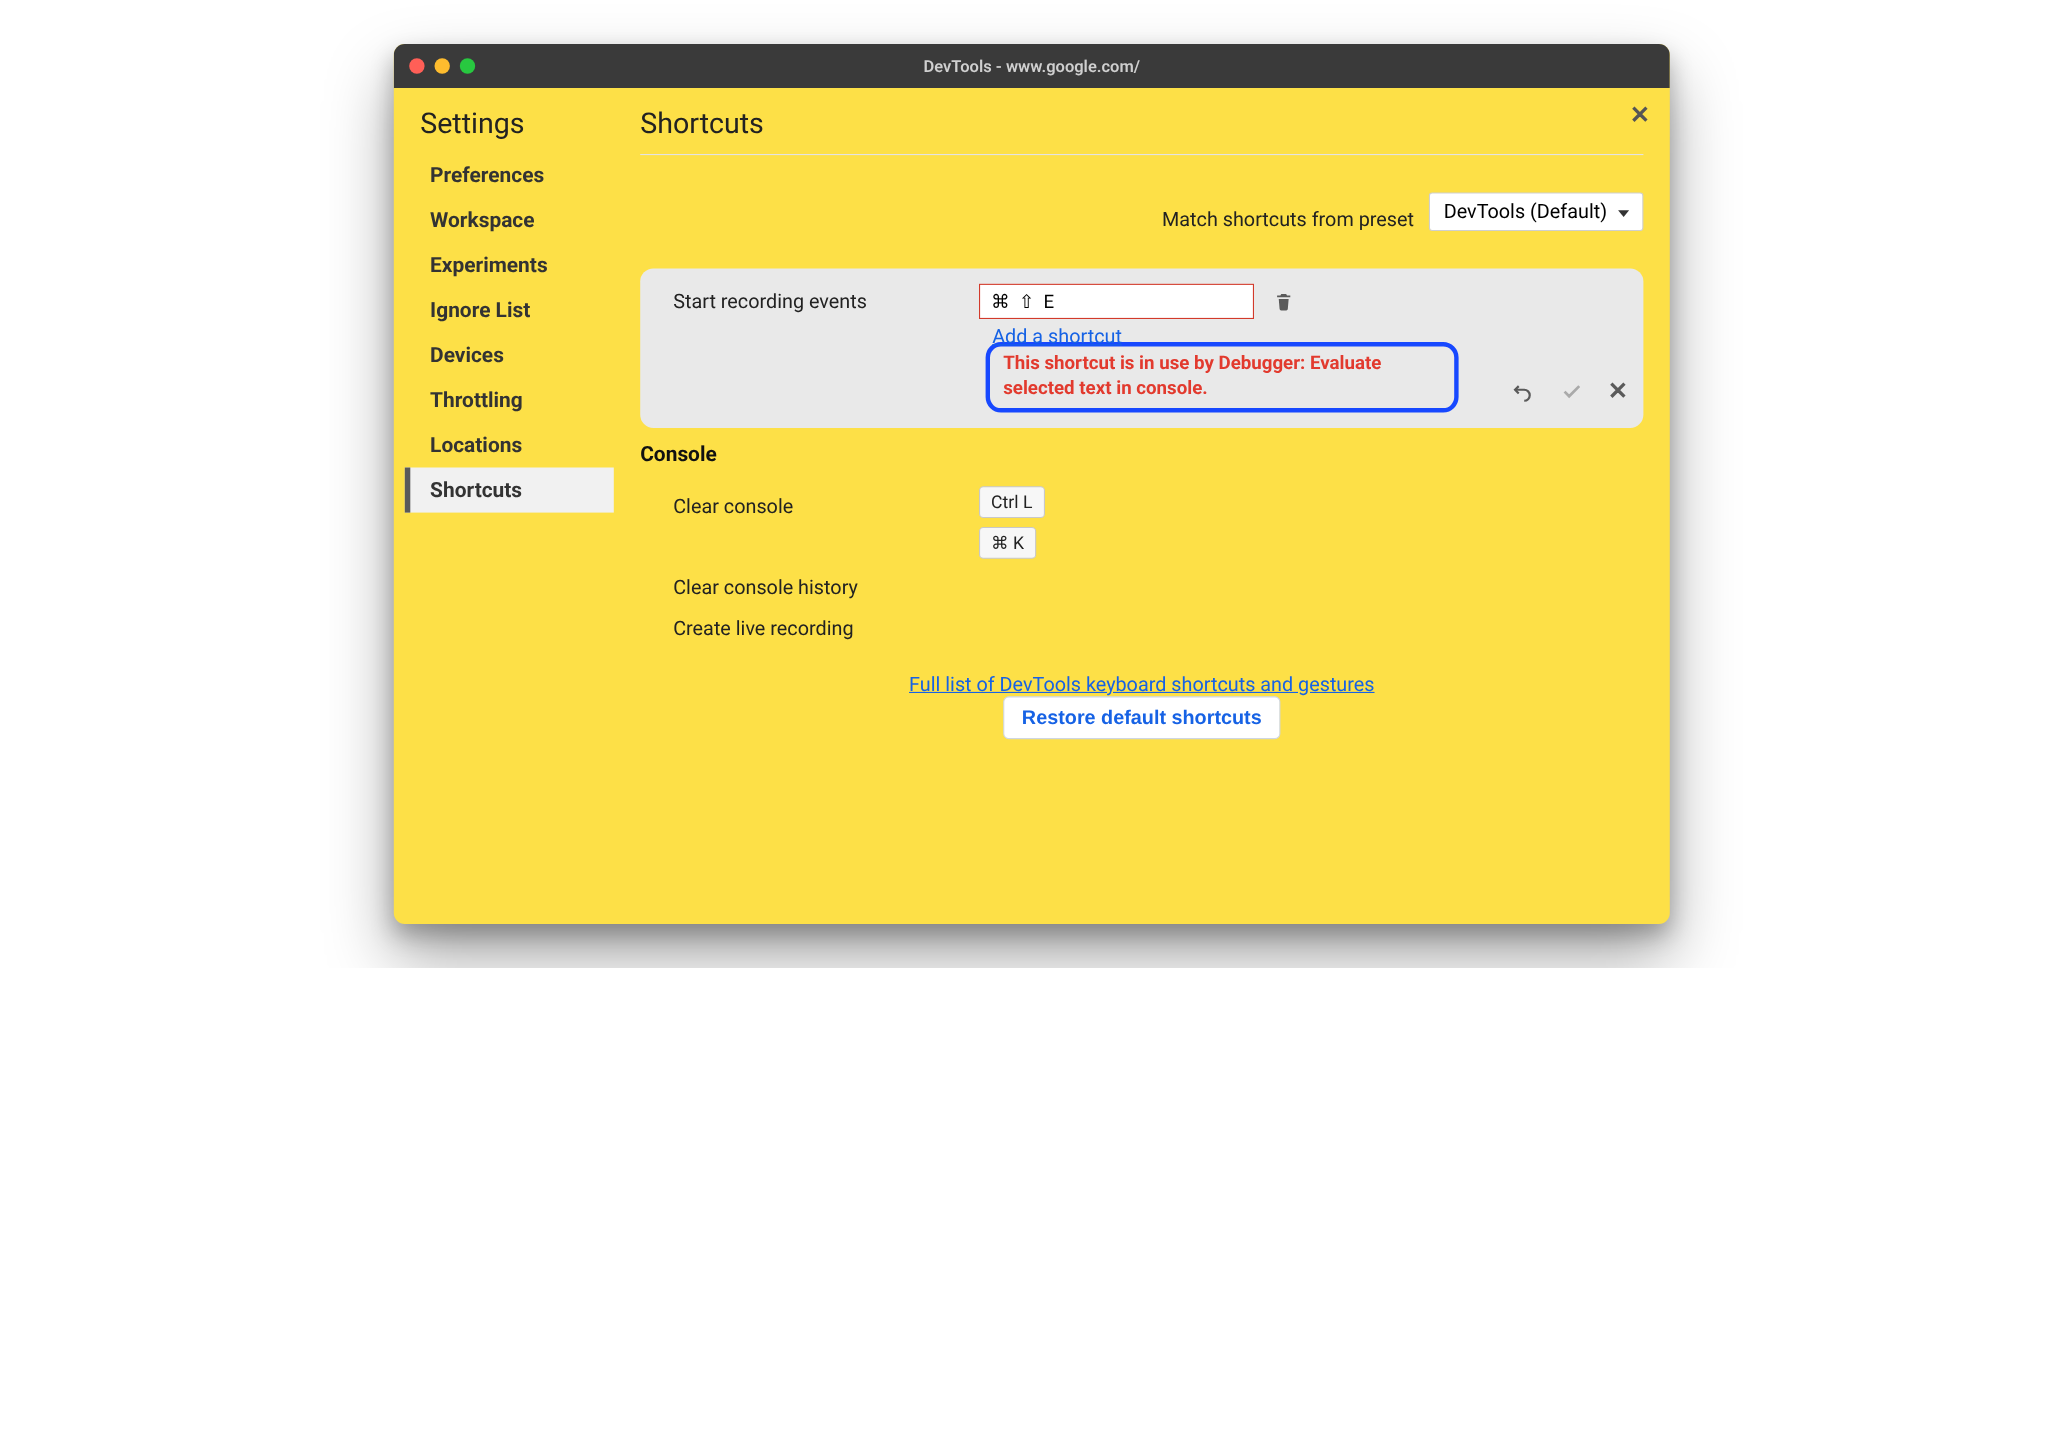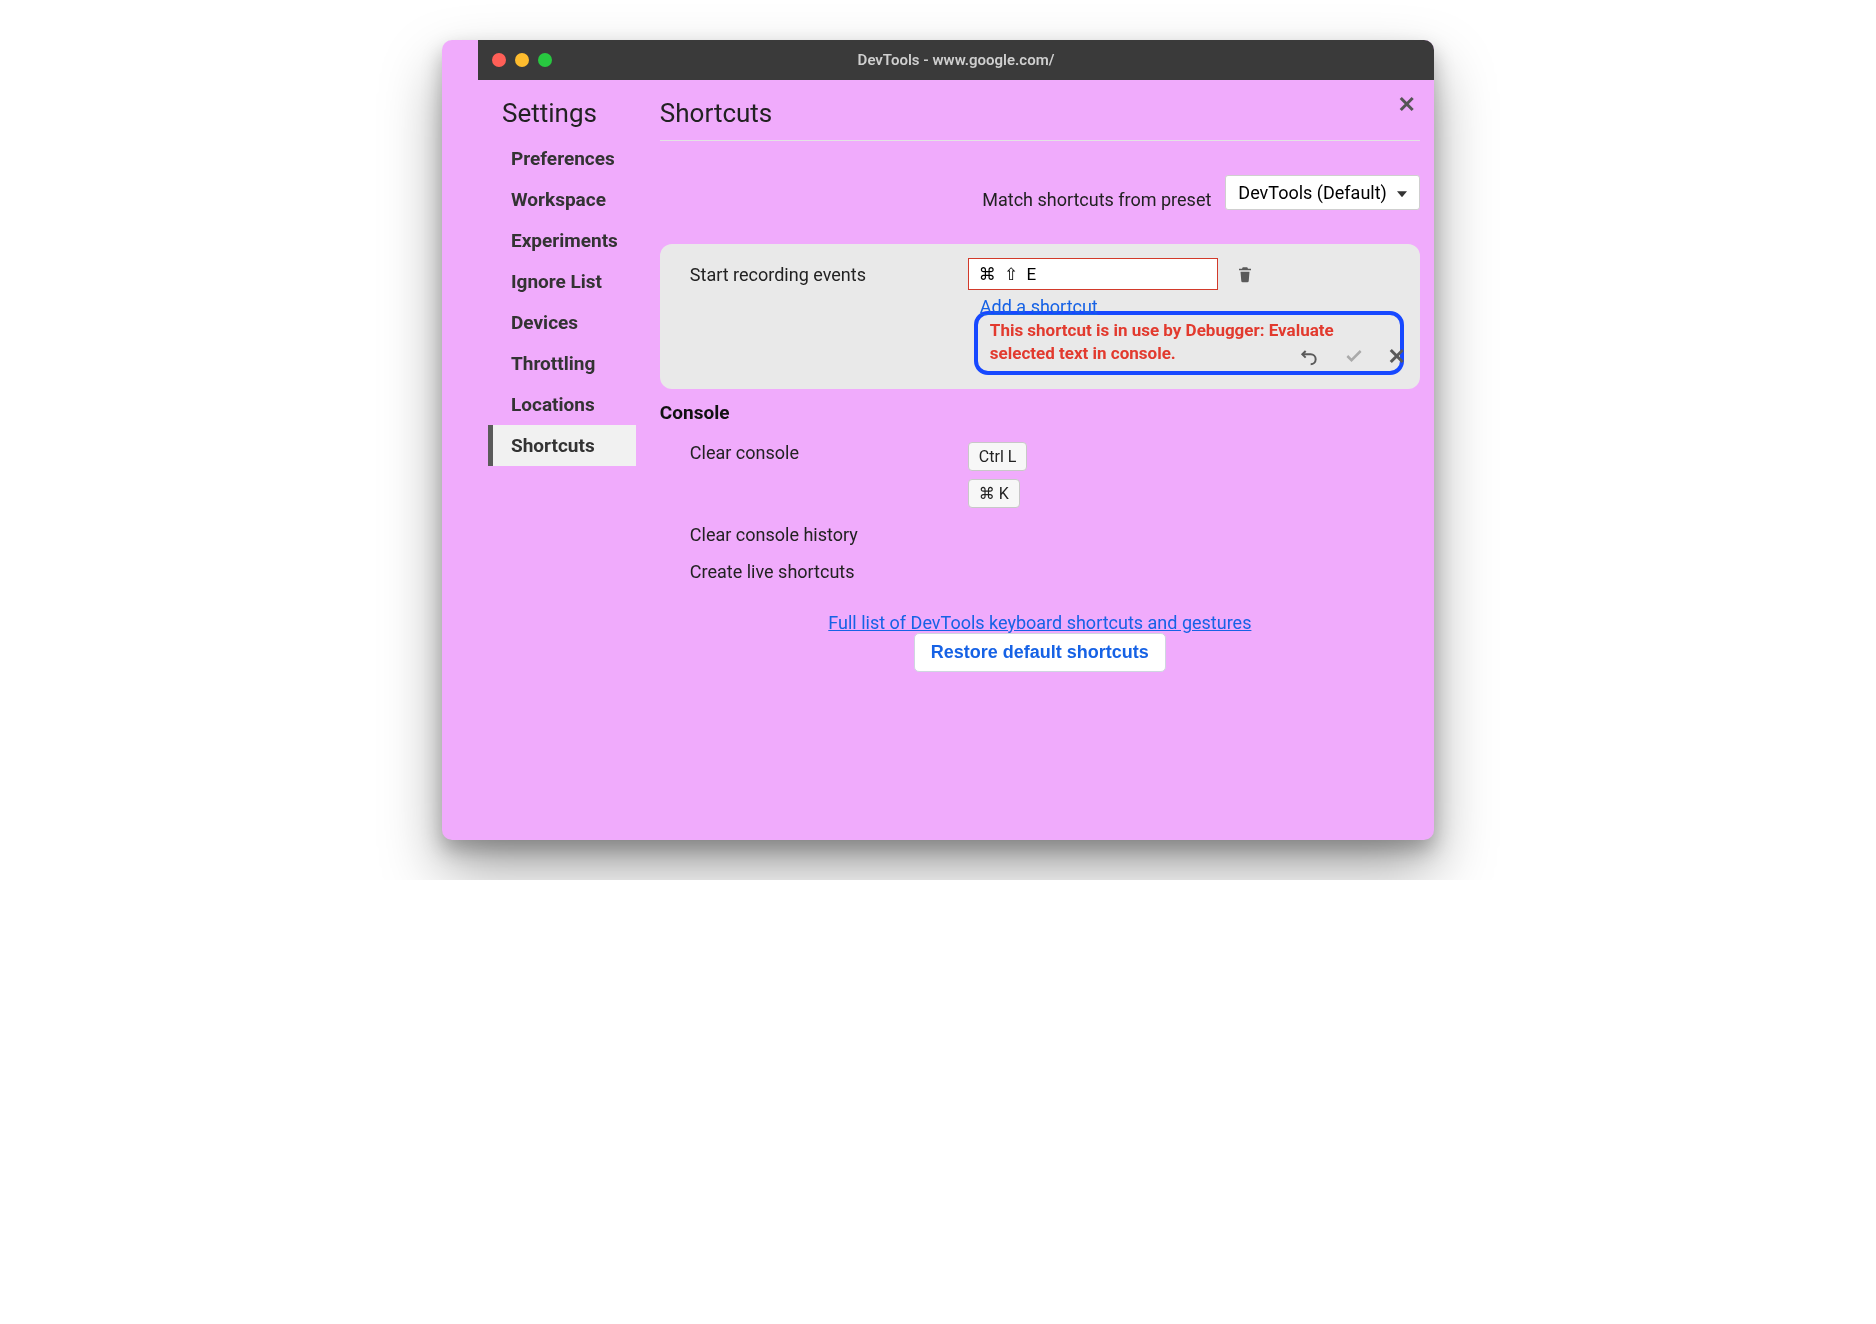--- a/index.html
+++ b/index.html
@@ -5,26 +5,25 @@
   * { box-sizing: border-box; margin: 0; padding: 0; }
   body {
     font-family: -apple-system, BlinkMacSystemFont, "Segoe UI", Roboto, Helvetica, Arial, sans-serif;
     background: #fff;
     display: flex;
     align-items: flex-start;
     justify-content: center;
     padding: 40px;
   }
   .window {
-    width: 992px;
+    width: 1160px;
     border-radius: 10px;
     overflow: hidden;
     box-shadow: 0 30px 60px rgba(0,0,0,0.35), 0 10px 20px rgba(0,0,0,0.25);
-    background: #f0abfc;
-    padding-left: 36px;
+    background: #fde047;
   }
   .titlebar {
     height: 40px;
     background: #3a3a3a;
     display: flex;
     align-items: center;
     position: relative;
   }
   .traffic-lights {
     display: flex;
@@ -187,21 +186,21 @@
     display: flex;
     gap: 22px;
     align-items: center;
     color: #5a5a5a;
   }
   .edit-actions span { cursor: pointer; }
   .edit-actions .cancel-x { font-size: 22px; font-weight: 700; }
   .console-section { margin-top: 4px; }
   .cmd-row {
     display: flex;
-    align-items: flex-start;
+    align-items: flex-end;
     padding: 8px 0 8px 30px;
     gap: 18px;
   }
   .cmd-label {
     width: 260px;
     font-size: 18px;
     color: #222;
   }
   .keybadge {
     border: 1px solid #c8c8c8;
@@ -320,21 +319,21 @@
         <div class="cmd-row" style="padding-top:0;">
           <span class="cmd-label"></span>
           <span class="keybadge">⌘ K</span>
         </div>
 
         <div class="cmd-row">
           <span class="cmd-label">Clear console history</span>
         </div>
 
         <div class="cmd-row">
-          <span class="cmd-label">Create live shortcuts</span>
+          <span class="cmd-label">Create live recording</span>
         </div>
       </div>
 
       <div class="footer">
         <a class="footer-link">Full list of DevTools keyboard shortcuts and gestures</a>
         <button class="restore-btn">Restore default shortcuts</button>
       </div>
 
     </div>
   </div>

